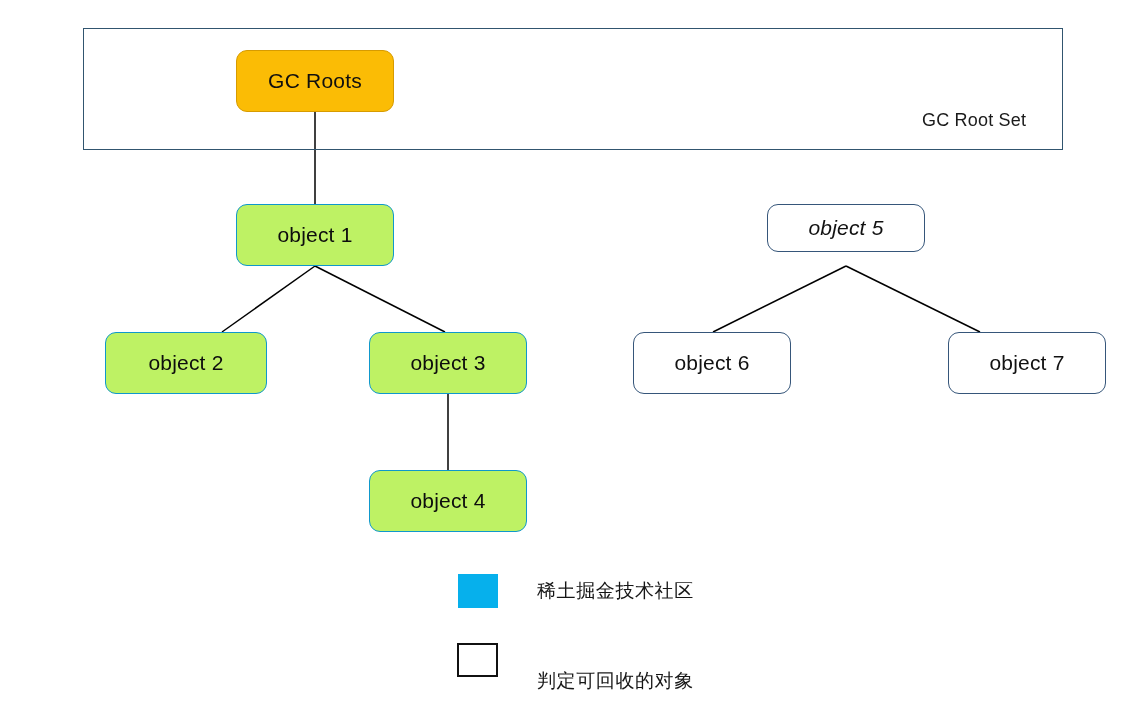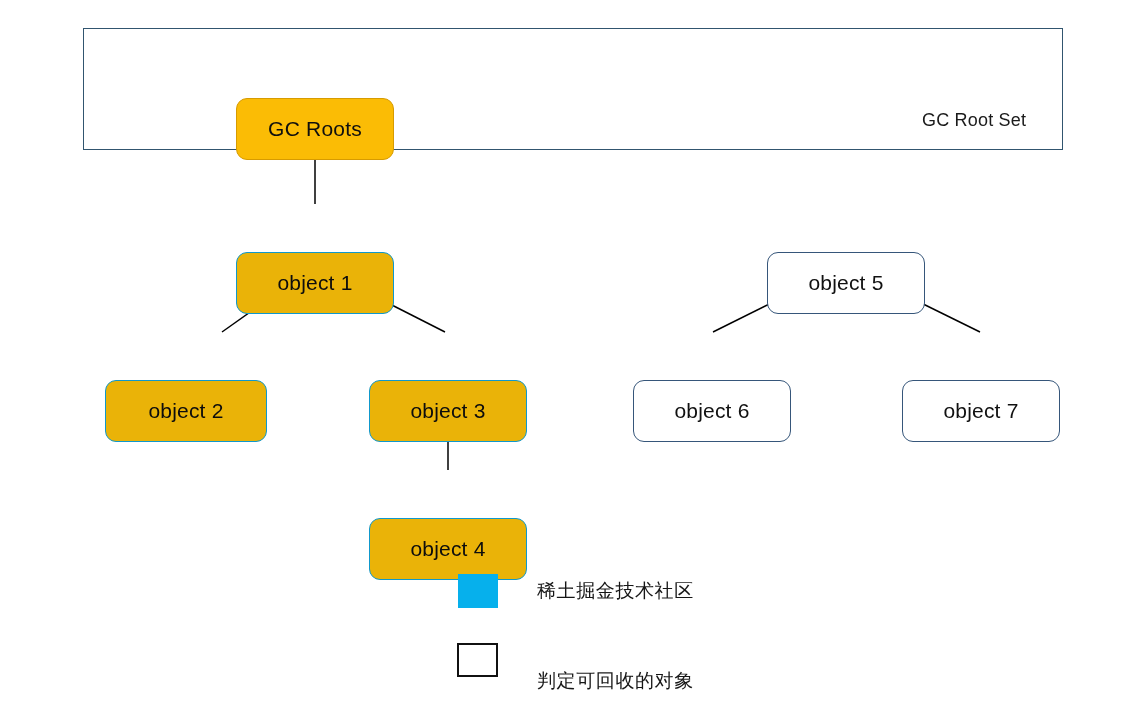--- a/index.html
+++ b/index.html
@@ -43,29 +43,28 @@
     position: absolute;
     box-sizing: border-box;
     display: flex;
     align-items: center;
     justify-content: center;
     border-radius: 11px;
     font-size: 21px;
     letter-spacing: 0.2px;
     color: #111111;
     white-space: nowrap;
-    margin-top: 48px;
   }
   .node.root {
     background: #fbbc05;
     border: 1.3px solid #d79b00;
     color: #0f0f0f;
   }
   .node.alive {
-    background: #eab308;
+    background: #bef264;
     border: 1.3px solid #0f98cc;
     color: #0d0d0d;
     text-align: center;
   }
   .node.collectable {
     background: #ffffff;
     border: 1.3px solid #36567a;
     color: #111111;
   }
   .legend-swatch {
@@ -122,27 +121,27 @@
       </div>
       <div class="node alive" style="left: 105px; top: 332px; width: 162px; height: 62px;">
         <span>object 2</span>
       </div>
       <div class="node alive" style="left: 369px; top: 332px; width: 158px; height: 62px;">
         <span>object 3</span>
       </div>
       <div class="node alive" style="left: 369px; top: 470px; width: 158px; height: 62px;">
         <span>object 4</span>
       </div>
-      <div class="node collectable" style="left: 767px; top: 204px; width: 158px; height: 62px;">
+      <div class="node collectable" style="left: 767px; top: 204px; width: 158px; height: 48px; font-style: italic;">
         <span>object 5</span>
       </div>
       <div class="node collectable" style="left: 633px; top: 332px; width: 158px; height: 62px; justify-content: center;">
         <span>object 6</span>
       </div>
-      <div class="node collectable" style="left: 902px; top: 332px; width: 158px; height: 62px;">
+      <div class="node collectable" style="left: 948px; top: 332px; width: 158px; height: 62px;">
         <span>object 7</span>
       </div>
     </div>
 
   <div id="legend-layer">
       <div class="legend-swatch alive" style="left: 458px; top: 574px; width: 40px; height: 34px;"></div>
       <div class="legend-text" style="left: 537px; top: 578px;">稀土掘金技术社区</div>
       <div class="legend-swatch collectable" style="left: 457px; top: 643px; width: 41px; height: 34px;"></div>
       <div class="legend-text" style="left: 537px; top: 668px;">判定可回收的对象</div>
     </div>

